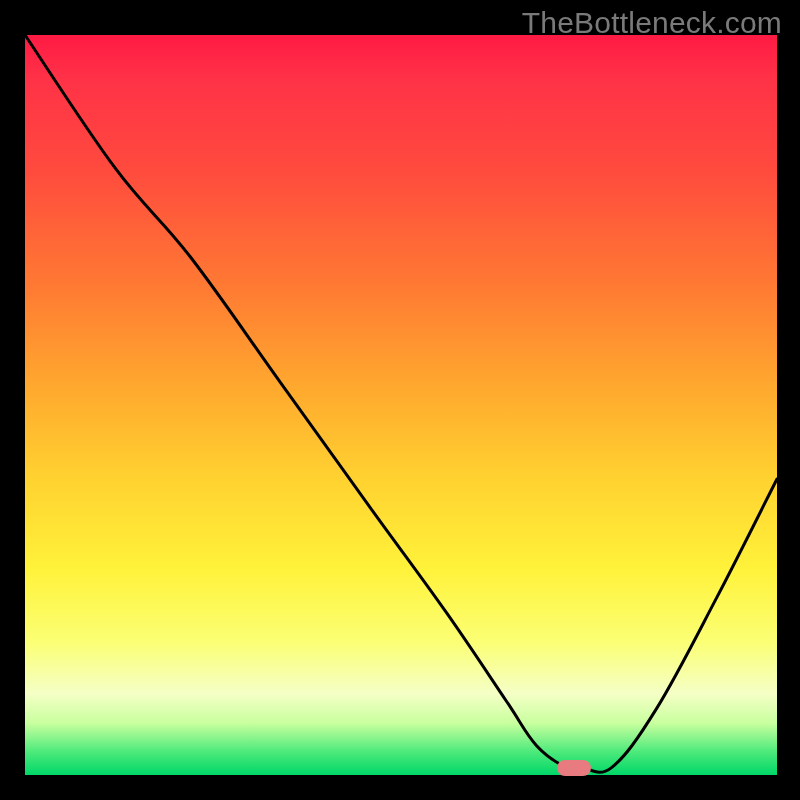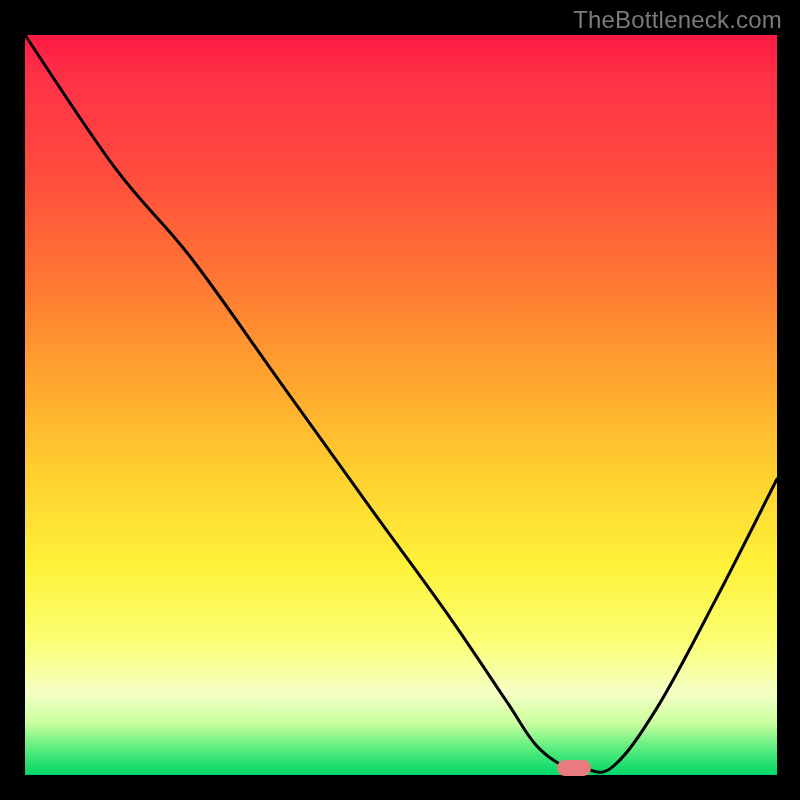--- a/index.html
+++ b/index.html
@@ -39,21 +39,21 @@
       #c8ff9e 93%,
       #49e97a 97%,
       #00d768 100%
     );
   }
   .watermark {
     position: absolute;
     top: 6px;
     right: 18px;
     color: #7a7a7a;
-    font-size: 24px;
+    font-size: 30px;
     letter-spacing: 0.2px;
     font-weight: 400;
   }
   svg.curve {
     position: absolute;
     left: 0;
     top: 0;
     width: 752px;
     height: 740px;
     overflow: visible;

